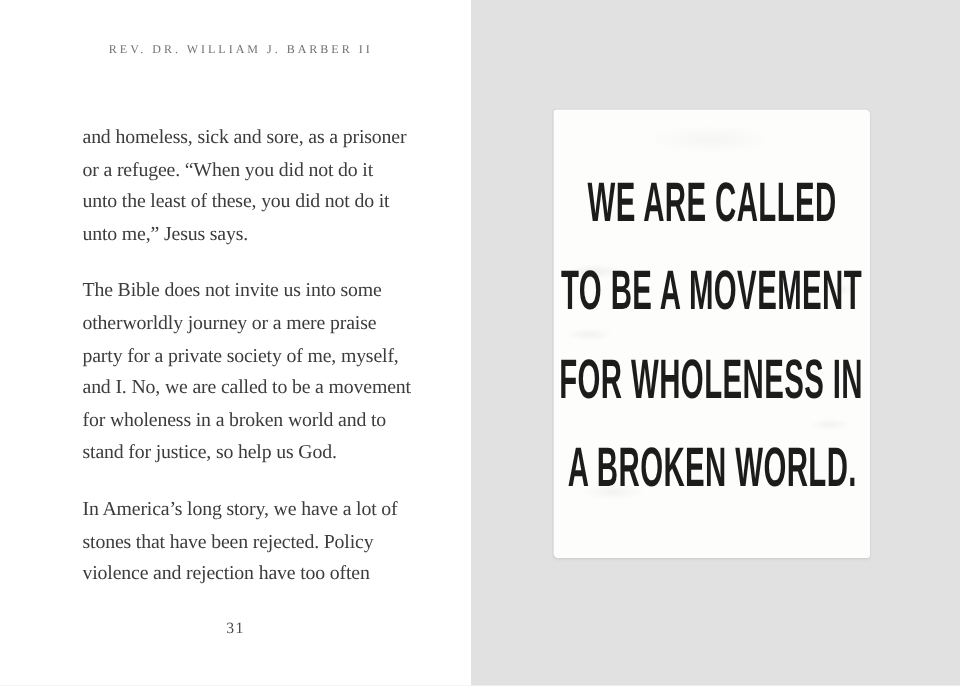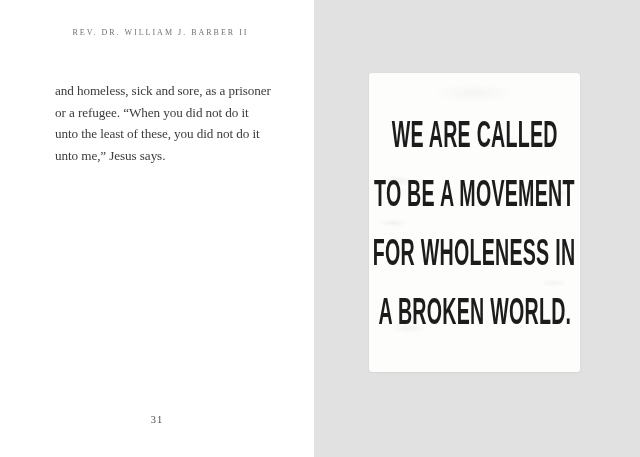--- a/index.html
+++ b/index.html
@@ -116,20 +116,29 @@
 <div class="spread">
 
   <div class="page-left">
     <div class="running-header">REV. DR. WILLIAM J. BARBER II</div>
 
     <div class="body-text">
       <p>and homeless, sick and sore, as a prisoner
 or a refugee. “When you did not do it
 unto the least of these, you did not do it
 unto me,” Jesus says.</p>
+      <p>The Bible does not invite us into some
+otherworldly journey or a mere praise
+party for a private society of me, myself,
+and I. No, we are called to be a movement
+for wholeness in a broken world and to
+stand for justice, so help us God.</p>
+      <p>In America’s long story, we have a lot of
+stones that have been rejected. Policy
+violence and rejection have too often</p>
     </div>
 
     <div class="page-number">31</div>
   </div>
 
   <div class="page-right">
     <div class="poster-card">
       <div class="poster-line">WE ARE CALLED</div>
       <div class="poster-line">TO BE A MOVEMENT</div>
       <div class="poster-line">FOR WHOLENESS IN</div>

